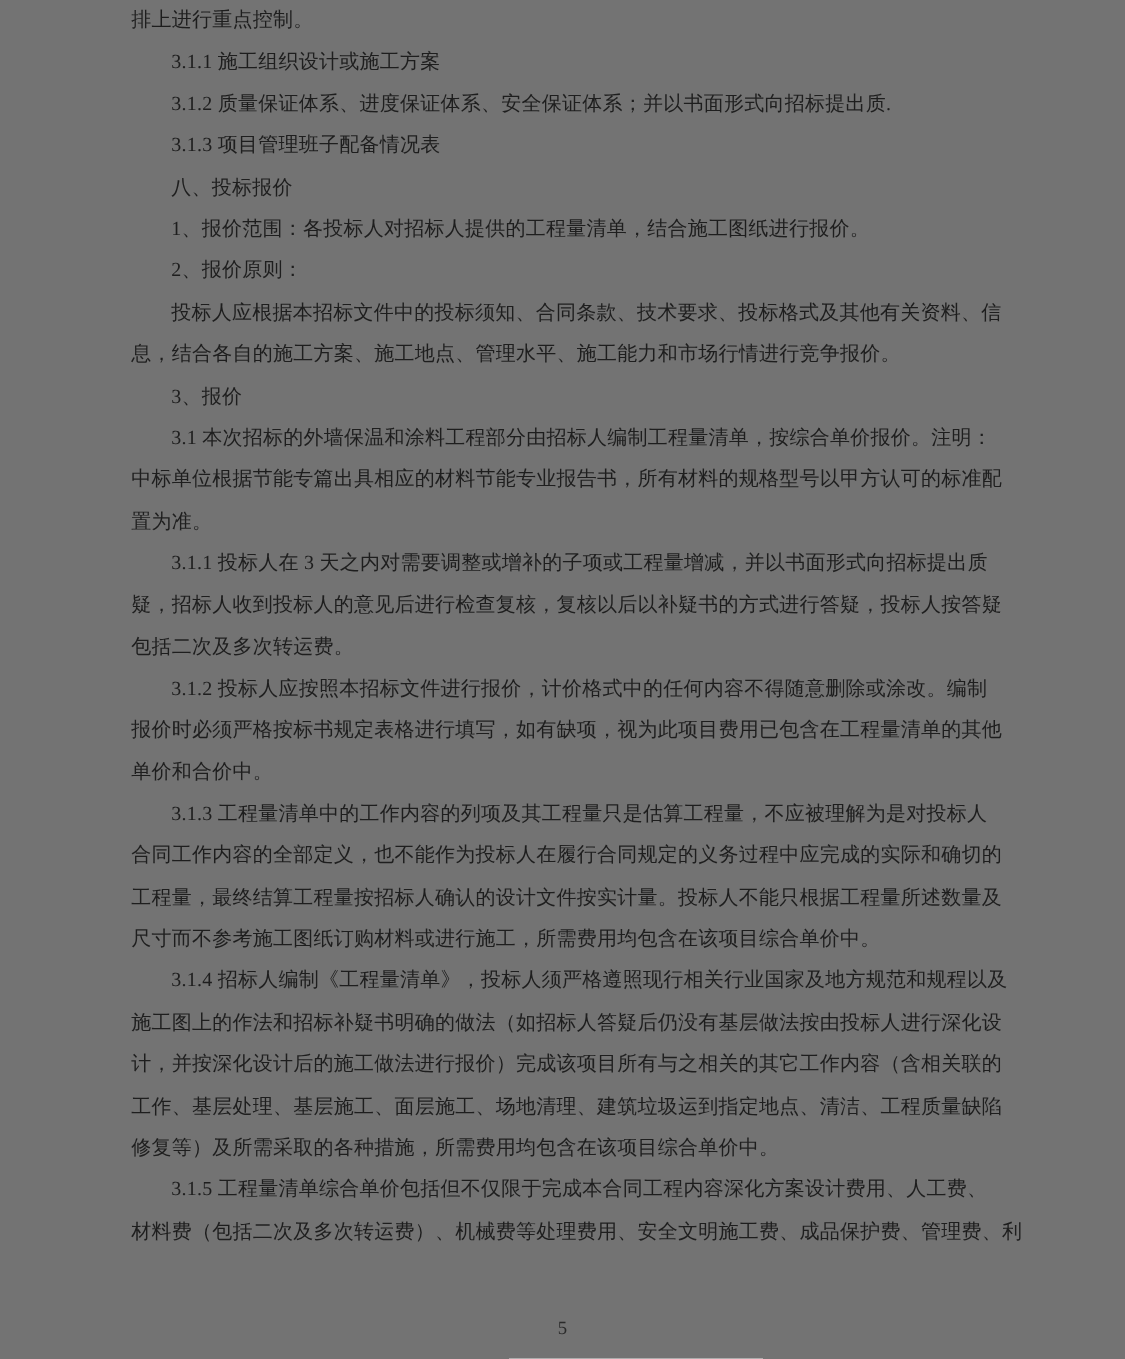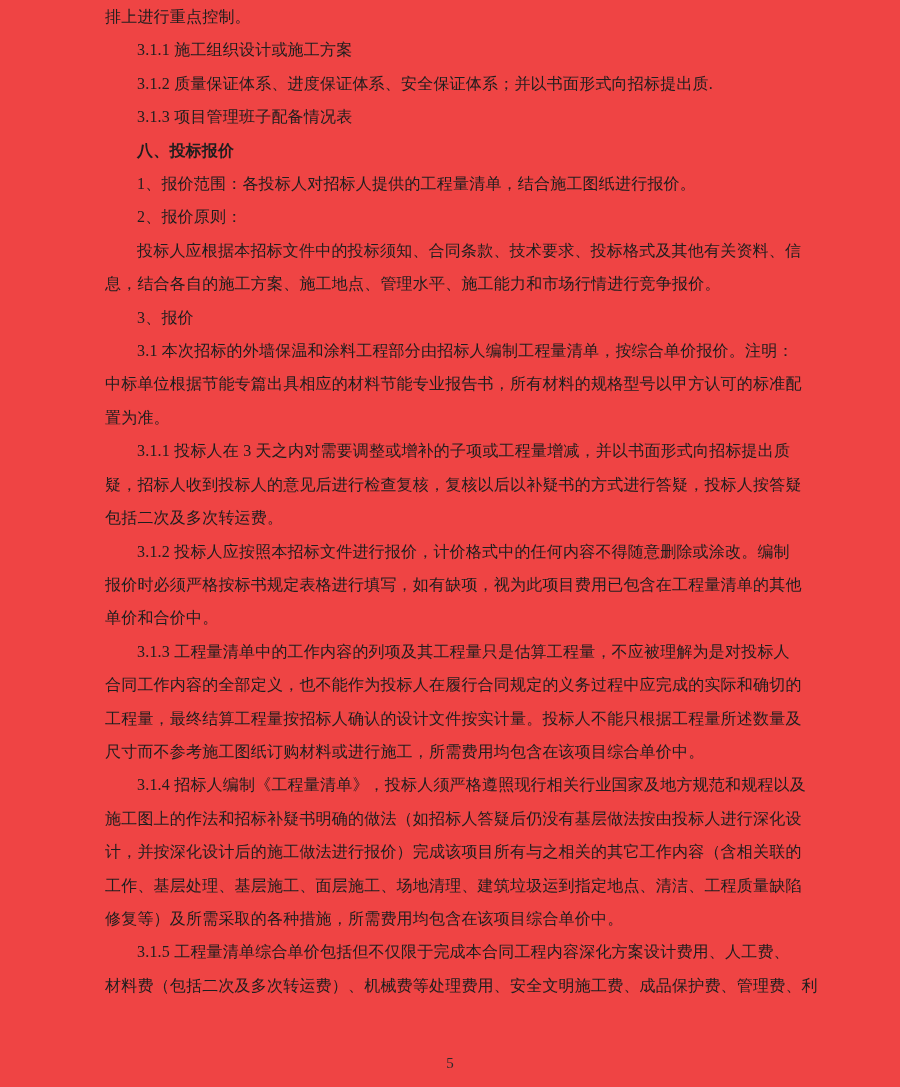--- a/index.html
+++ b/index.html
@@ -4,42 +4,42 @@
 <style>
   html, body {
     margin: 0;
     padding: 0;
     background: #ffffff;
   }
   .page {
     position: relative;
     width: 900px;
     height: 1087px;
-    background: #ef4444;
+    background: #737373;
     color: #1e1e1e;
     font-family: "Liberation Serif", "DejaVu Serif", serif;
     font-size: 16px;
     overflow: hidden;
   }
   .doc-body {
     position: absolute;
     left: 105px;
     top: 0;
     width: 700px;
   }
   .line {
     line-height: 33.4px;
     white-space: nowrap;
     letter-spacing: 0.2px;
   }
   .line.indent {
     padding-left: 32px;
   }
   .line.bold {
-    font-weight: bold;
+    font-weight: normal;
   }
   .page-footer {
     position: absolute;
     left: 0;
     top: 1051px;
     width: 100%;
     text-align: center;
     font-size: 15px;
     line-height: 24px;
     color: #2a2a2a;

